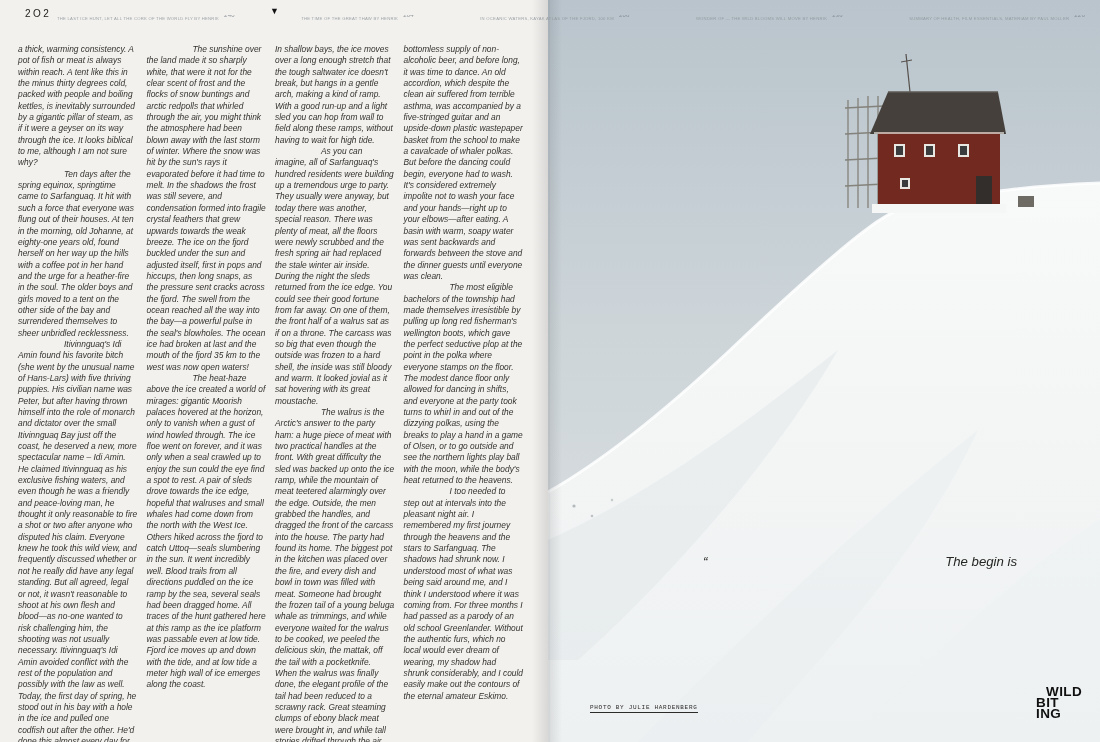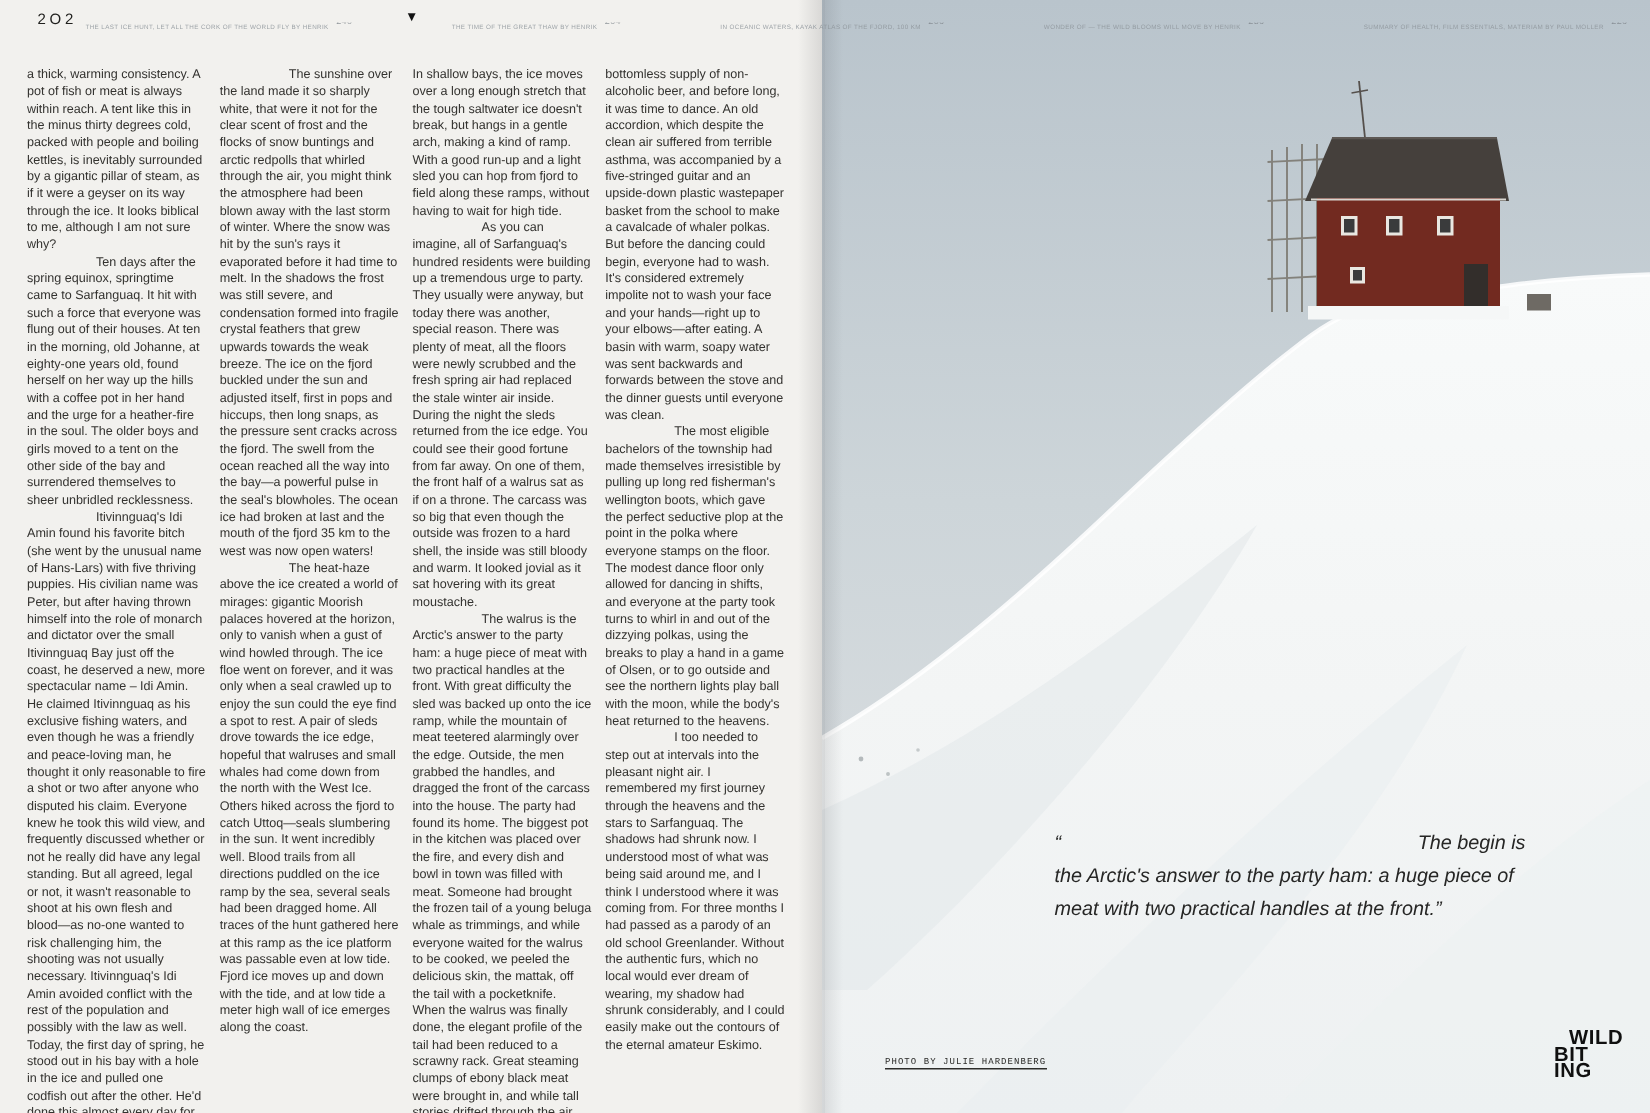--- a/index.html
+++ b/index.html
@@ -14,21 +14,21 @@
 
   .running-header{position:absolute;left:57px;top:15px;width:1028px;display:flex;
                   justify-content:space-between;gap:14px;z-index:5;}
   .header-item{white-space:nowrap;overflow:hidden;font-size:4.2px;letter-spacing:.25px;
                color:#8e959b;opacity:.85;filter:blur(.28px);}
   .header-item .hn{font-size:6px;color:#80878d;position:relative;top:-3px;margin-left:5px;
                    filter:none;}
 
   .columns{position:absolute;left:18px;top:44px;width:505px;display:grid;
            grid-template-columns:repeat(4,1fr);column-gap:9px;}
-  .para{margin:0;font-size:8.4px;line-height:11.35px;color:#33322f;text-align:left;}
+  .para{margin:0;font-size:8.4px;line-height:11.35px;color:#33322f;text-align:left;font-style:italic;}
   .para.indent{text-indent:46px;}
 
   
   .right-page{position:absolute;left:548px;top:0;width:552px;height:742px;}
   .photo-svg{display:block;width:552px;height:742px;}
 
   .pull-quote{position:absolute;left:703px;top:551px;width:314px;
               font-style:italic;font-size:13.2px;line-height:22px;color:#262625;
               font-family:"Liberation Sans",sans-serif;}
   .pq-first-row{display:flex;justify-content:space-between;align-items:flex-start;}
@@ -62,21 +62,21 @@
         <div class="col">
           <p class="para">a thick, warming consistency. A pot of fish or meat is always within reach. A tent like this in the minus thirty degrees cold, packed with people and boiling kettles, is inevitably surrounded by a gigantic pillar of steam, as if it were a geyser on its way through the ice. It looks biblical to me, although I am not sure why?</p>
           <p class="para indent">Ten days after the spring equinox, springtime came to Sarfanguaq. It hit with such a force that everyone was flung out of their houses. At ten in the morning, old Johanne, at eighty-one years old, found herself on her way up the hills with a coffee pot in her hand and the urge for a heather-fire in the soul. The older boys and girls moved to a tent on the other side of the bay and surrendered themselves to sheer unbridled recklessness.</p>
           <p class="para indent">Itivinnguaq's Idi Amin found his favorite bitch (she went by the unusual name of Hans-Lars) with five thriving puppies. His civilian name was Peter, but after having thrown himself into the role of monarch and dictator over the small Itivinnguaq Bay just off the coast, he deserved a new, more spectacular name – Idi Amin. He claimed Itivinnguaq as his exclusive fishing waters, and even though he was a friendly and peace-loving man, he thought it only reasonable to fire a shot or two after anyone who disputed his claim. Everyone knew he took this wild view, and frequently discussed whether or not he really did have any legal standing. But all agreed, legal or not, it wasn't reasonable to shoot at his own flesh and blood—as no-one wanted to risk challenging him, the shooting was not usually necessary. Itivinnguaq's Idi Amin avoided conflict with the rest of the population and possibly with the law as well. Today, the first day of spring, he stood out in his bay with a hole in the ice and pulled one codfish out after the other. He'd done this almost every day for several years. But as he stood there in</p>
         </div>
         <div class="col">
           <p class="para indent">The sunshine over the land made it so sharply white, that were it not for the clear scent of frost and the flocks of snow buntings and arctic redpolls that whirled through the air, you might think the atmosphere had been blown away with the last storm of winter. Where the snow was hit by the sun's rays it evaporated before it had time to melt. In the shadows the frost was still severe, and condensation formed into fragile crystal feathers that grew upwards towards the weak breeze. The ice on the fjord buckled under the sun and adjusted itself, first in pops and hiccups, then long snaps, as the pressure sent cracks across the fjord. The swell from the ocean reached all the way into the bay—a powerful pulse in the seal's blowholes. The ocean ice had broken at last and the mouth of the fjord 35 km to the west was now open waters!</p>
           <p class="para indent">The heat-haze above the ice created a world of mirages: gigantic Moorish palaces hovered at the horizon, only to vanish when a gust of wind howled through. The ice floe went on forever, and it was only when a seal crawled up to enjoy the sun could the eye find a spot to rest. A pair of sleds drove towards the ice edge, hopeful that walruses and small whales had come down from the north with the West Ice. Others hiked across the fjord to catch Uttoq—seals slumbering in the sun. It went incredibly well. Blood trails from all directions puddled on the ice ramp by the sea, several seals had been dragged home. All traces of the hunt gathered here at this ramp as the ice platform was passable even at low tide. Fjord ice moves up and down with the tide, and at low tide a meter high wall of ice emerges along the coast.</p>
         </div>
         <div class="col">
-          <p class="para">In shallow bays, the ice moves over a long enough stretch that the tough saltwater ice doesn't break, but hangs in a gentle arch, making a kind of ramp. With a good run-up and a light sled you can hop from fjord to field along these ramps, without having to wait for high tide.</p>
+          <p class="para">In shallow bays, the ice moves over a long enough stretch that the tough saltwater ice doesn't break, but hangs in a gentle arch, making a kind of ramp. With a good run-up and a light sled you can hop from wall to field along these ramps, without having to wait for high tide.</p>
           <p class="para indent">As you can imagine, all of Sarfanguaq's hundred residents were building up a tremendous urge to party. They usually were anyway, but today there was another, special reason. There was plenty of meat, all the floors were newly scrubbed and the fresh spring air had replaced the stale winter air inside. During the night the sleds returned from the ice edge. You could see their good fortune from far away. On one of them, the front half of a walrus sat as if on a throne. The carcass was so big that even though the outside was frozen to a hard shell, the inside was still bloody and warm. It looked jovial as it sat hovering with its great moustache.</p>
           <p class="para indent">The walrus is the Arctic's answer to the party ham: a huge piece of meat with two practical handles at the front. With great difficulty the sled was backed up onto the ice ramp, while the mountain of meat teetered alarmingly over the edge. Outside, the men grabbed the handles, and dragged the front of the carcass into the house. The party had found its home. The biggest pot in the kitchen was placed over the fire, and every dish and bowl in town was filled with meat. Someone had brought the frozen tail of a young beluga whale as trimmings, and while everyone waited for the walrus to be cooked, we peeled the delicious skin, the mattak, off the tail with a pocketknife. When the walrus was finally done, the elegant profile of the tail had been reduced to a scrawny rack. Great steaming clumps of ebony black meat were brought in, and while tall stories drifted through the air, the walrus disappeared bit by bit.</p>
         </div>
         <div class="col">
           <p class="para">bottomless supply of non-alcoholic beer, and before long, it was time to dance. An old accordion, which despite the clean air suffered from terrible asthma, was accompanied by a five-stringed guitar and an upside-down plastic wastepaper basket from the school to make a cavalcade of whaler polkas. But before the dancing could begin, everyone had to wash. It's considered extremely impolite not to wash your face and your hands—right up to your elbows—after eating. A basin with warm, soapy water was sent backwards and forwards between the stove and the dinner guests until everyone was clean.</p>
           <p class="para indent">The most eligible bachelors of the township had made themselves irresistible by pulling up long red fisherman's wellington boots, which gave the perfect seductive plop at the point in the polka where everyone stamps on the floor. The modest dance floor only allowed for dancing in shifts, and everyone at the party took turns to whirl in and out of the dizzying polkas, using the breaks to play a hand in a game of Olsen, or to go outside and see the northern lights play ball with the moon, while the body's heat returned to the heavens.</p>
           <p class="para indent">I too needed to step out at intervals into the pleasant night air. I remembered my first journey through the heavens and the stars to Sarfanguaq. The shadows had shrunk now. I understood most of what was being said around me, and I think I understood where it was coming from. For three months I had passed as a parody of an old school Greenlander. Without the authentic furs, which no local would ever dream of wearing, my shadow had shrunk considerably, and I could easily make out the contours of the eternal amateur Eskimo.</p>
         </div>
       </div>
   </div>
@@ -154,21 +154,20 @@
         <rect x="470" y="196" width="16" height="11" fill="#6e6a64"></rect>
       </g>
     </svg>
   </div>
 
   <div class="pull-quote">
     <div class="pq-first-row">
       <span class="pq-mark">“</span>
       <span>The begin is</span>
     </div>
-    <div>the Arctic's answer to the party ham: a huge piece of meat with two practical handles at the front.”</div>
   </div>
 
   <div class="photo-credit">PHOTO BY JULIE HARDENBERG</div>
 
   <div class="brand-logo">
     <span class="bl1">WILD</span>
     <span class="bl2">BIT</span>
     <span class="bl3">ING</span>
   </div>
 

